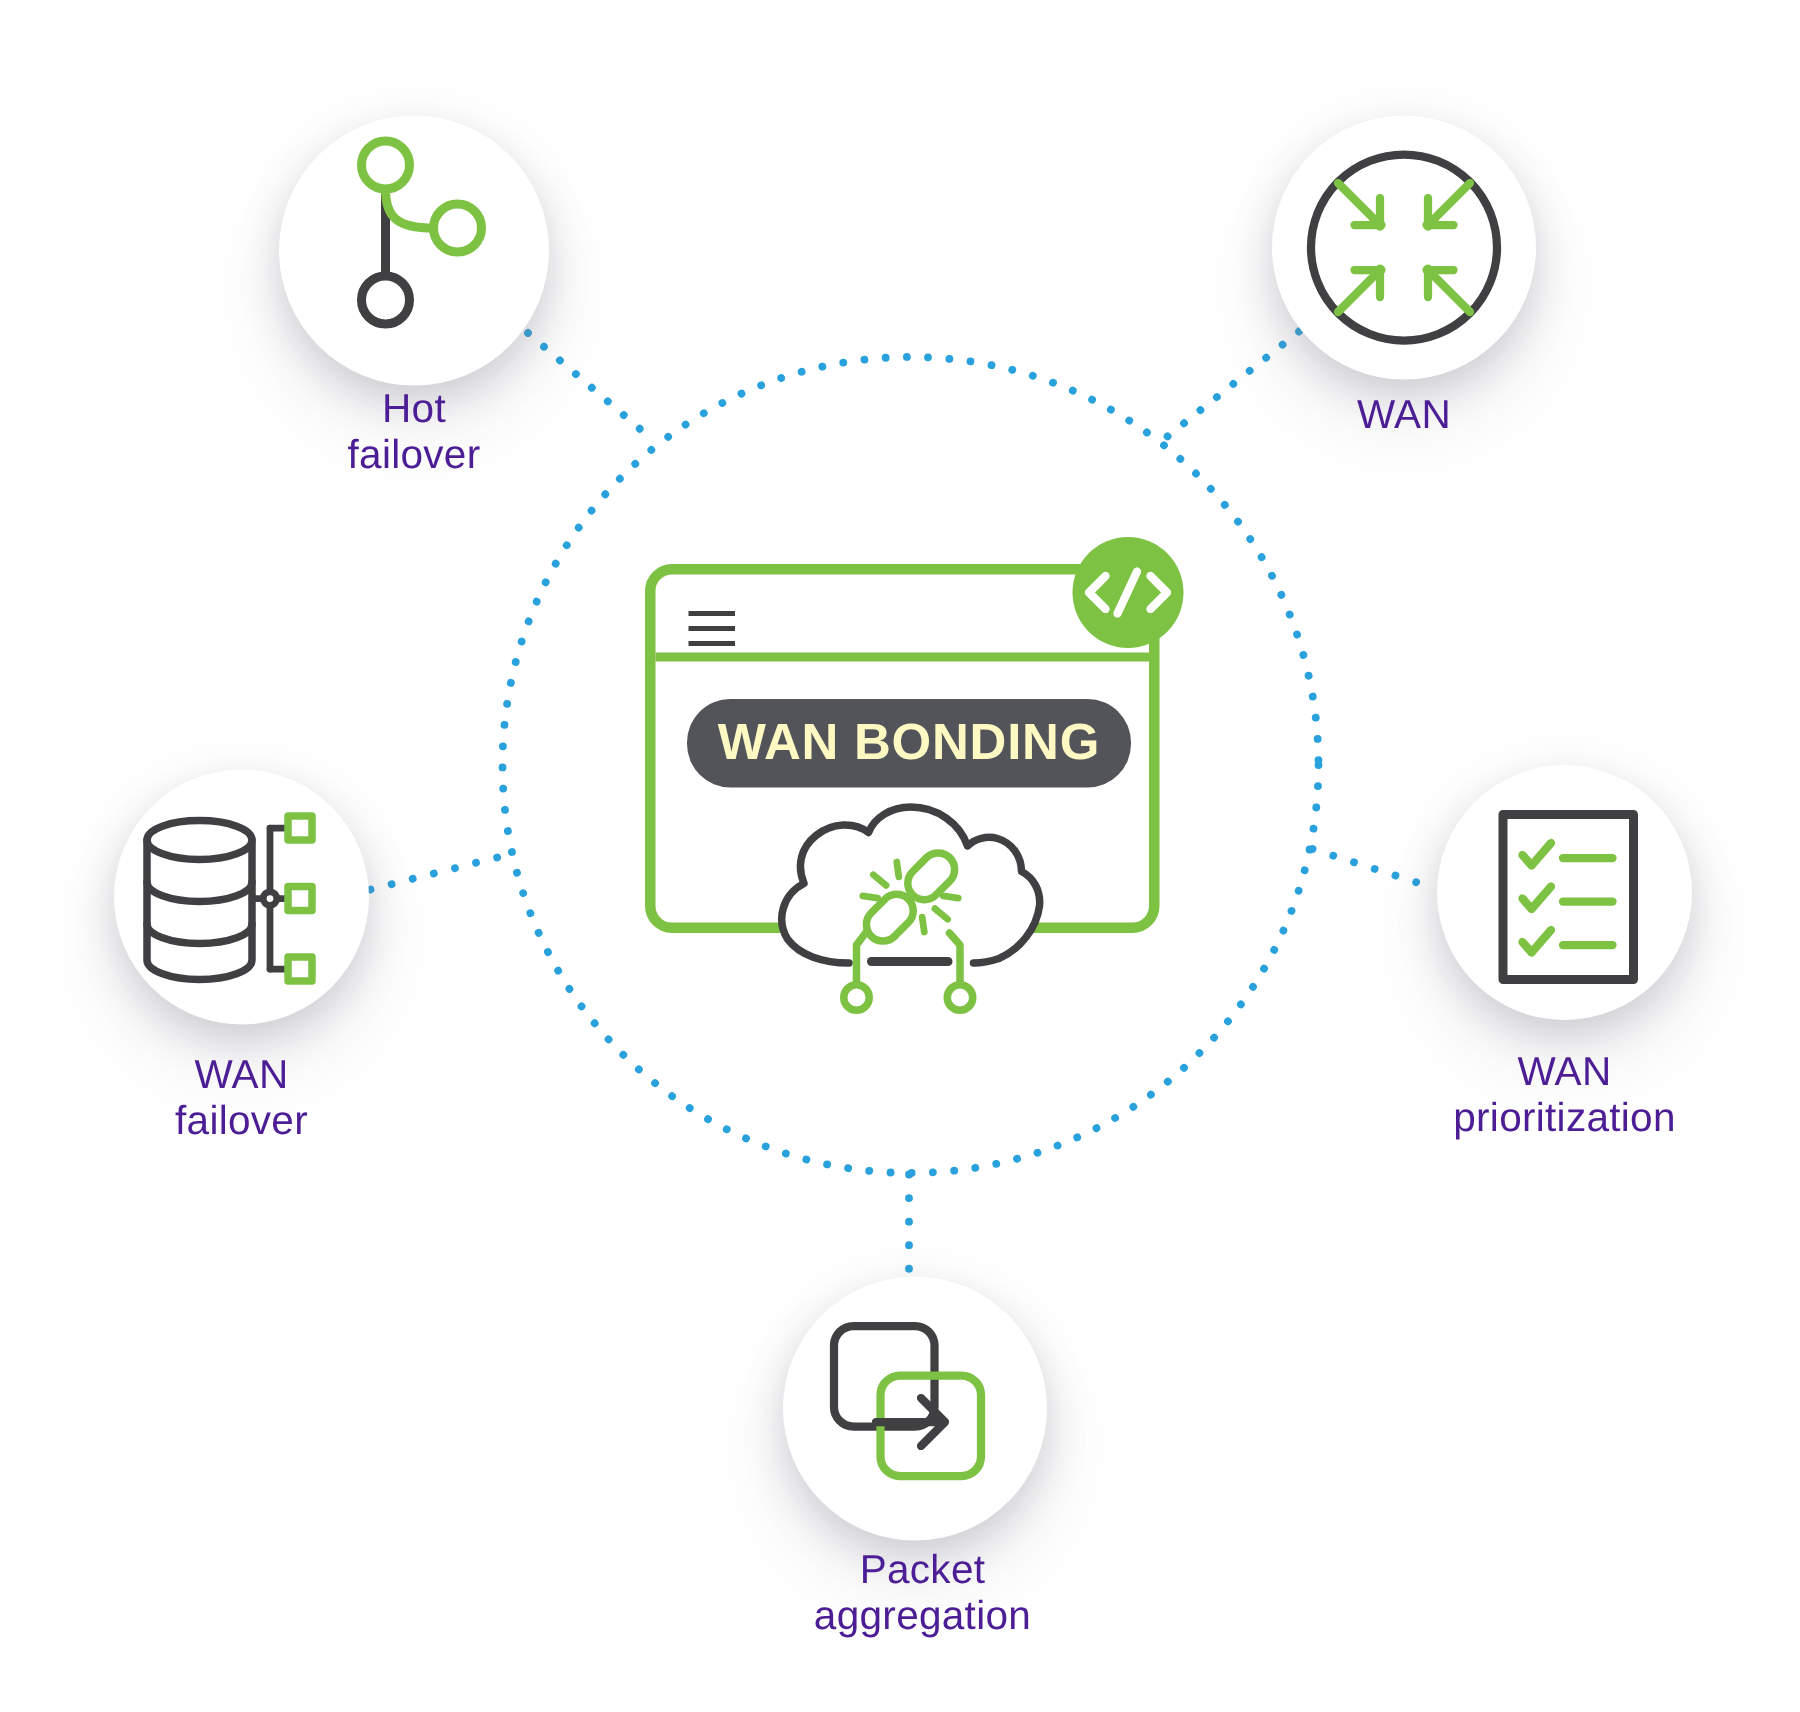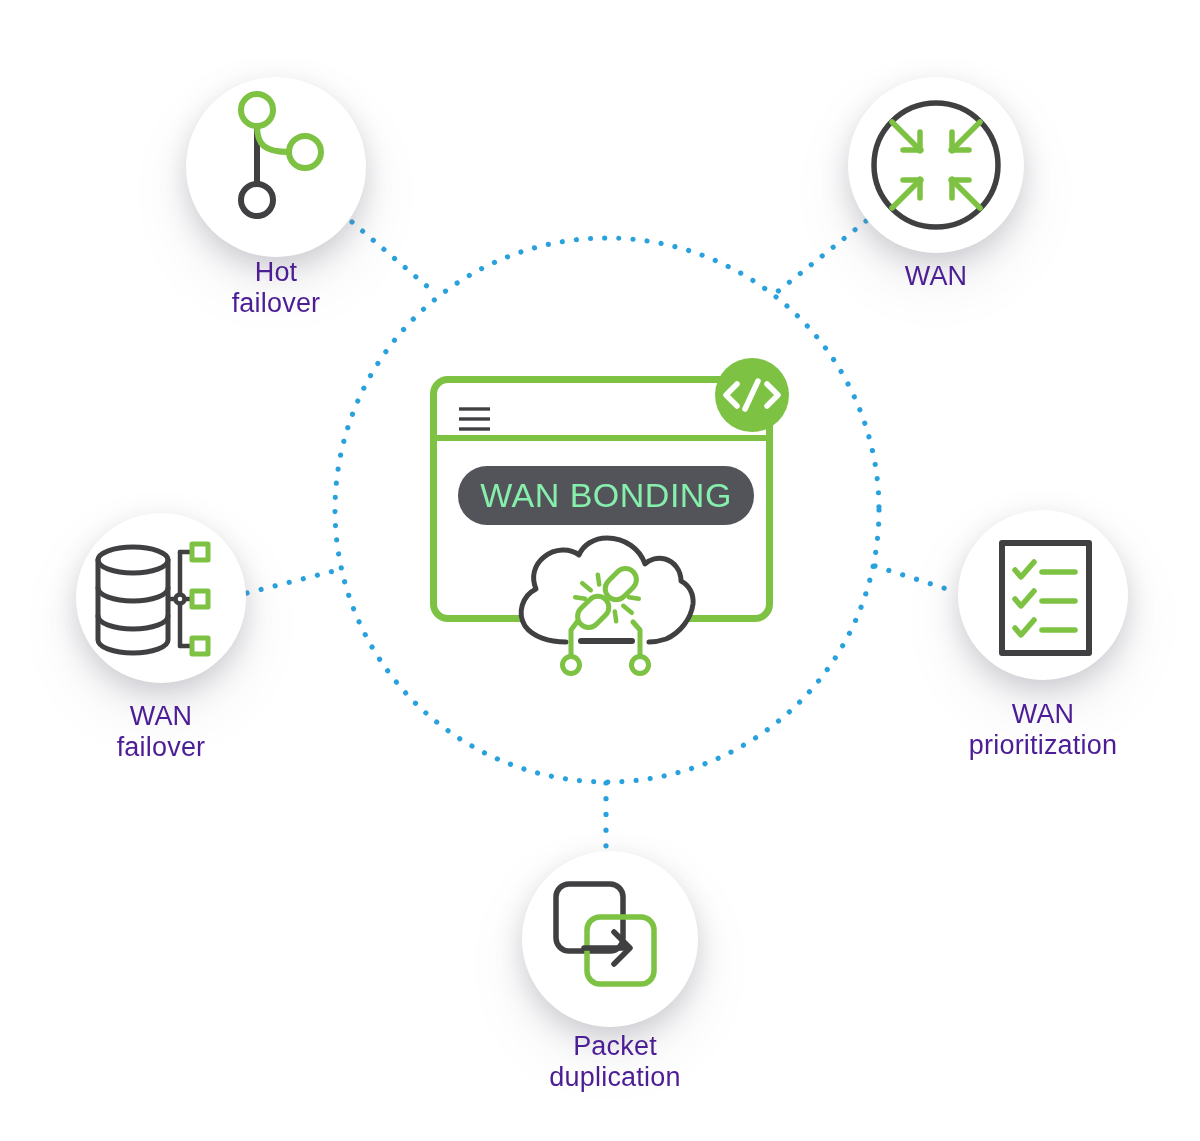--- a/index.html
+++ b/index.html
@@ -53,22 +53,22 @@
   #wan-pill{
     position:absolute;
     left:458px;top:466px;
     width:296px;height:59px;
     background:#53535a;
     border-radius:29px;
     display:flex;align-items:center;justify-content:center;
     z-index:3;
   }
   #wan-pill span{
-    color:#86efac;
-    font-weight:400;
+    color:#fef9c3;
+    font-weight:700;
     font-size:34px;
     letter-spacing:0.5px;
     white-space:nowrap;
   }
   #code-badge{position:absolute;left:714px;top:357px;width:76px;height:76px;z-index:5;}
   #cloud-art{position:absolute;left:498px;top:528px;z-index:4;}
 </style>
 </head>
 <body>
 
@@ -184,21 +184,21 @@
         <rect x="65" y="66" width="67" height="67" rx="13" stroke="#7dc243" stroke-width="5.5"></rect>
         <g stroke="#404042" stroke-width="5.5">
           <line x1="62" y1="97" x2="102" y2="97"></line>
           <polyline points="92,81 108,97 92,113"></polyline>
         </g>
       </g>
     </svg>
   </div>
   <div class="node-label" style="left:485px;top:1031px;">
     <span>Packet</span>
-    <span>duplication</span>
+    <span>aggregation</span>
   </div>
 
   <div id="browser-window">
     <div id="window-header">
       <svg id="hamburger" width="40" height="32" viewBox="0 0 40 32">
         <g stroke="#404042" stroke-width="3.4" stroke-linecap="butt">
           <line x1="2" y1="6" x2="33" y2="6"></line>
           <line x1="2" y1="16" x2="33" y2="16"></line>
           <line x1="2" y1="26" x2="33" y2="26"></line>
         </g>

